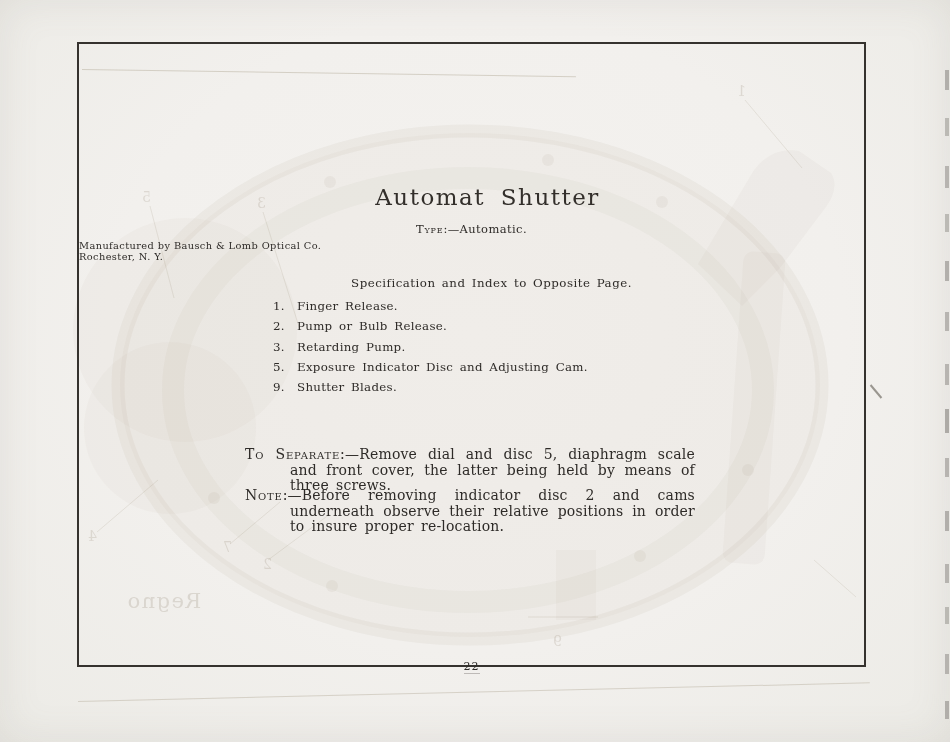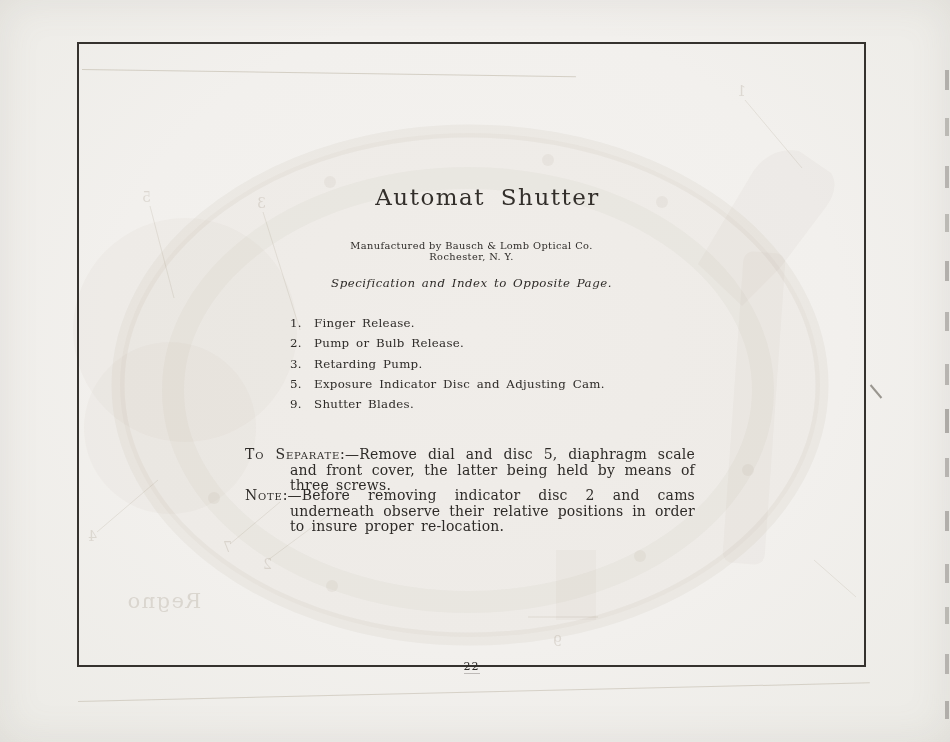--- a/index.html
+++ b/index.html
@@ -49,29 +49,29 @@
     text-align:center; font-size:23px; font-weight:normal;
     letter-spacing:1.5px; word-spacing:7px; color:#332f2b;
   }
   .type-line {
     position:absolute; top:178px; left:0; width:100%;
     text-align:center; font-size:11.5px; letter-spacing:0.4px;
   }
   .sc { font-variant:small-caps; letter-spacing:0.8px; }
   .mfr {
     position:absolute; top:197px; left:0; width:100%;
-    text-align:center; font-size:9.8px; line-height:10.8px; letter-spacing:0.4px;
+    font-size:9.8px; line-height:10.8px; letter-spacing:0.4px;
   }
   .index-heading {
     position:absolute; top:232px; left:0; width:100%;
-    text-align:center; font-style:italic; font-size:11.8px;
-    letter-spacing:0.5px; word-spacing:2px;
+    text-align:center; font-size:11.8px;
+    letter-spacing:0.5px; word-spacing:2px;padding-left:20px;
   }
   .index-list {
-    position:absolute; top:252px; left:194px; margin:17px; padding:0;
+    position:absolute; top:252px; left:194px; margin:0; padding:0;
     list-style:none; font-size:11.8px; letter-spacing:0.3px; word-spacing:2.5px;
   }
   .index-list li { height:20.3px; line-height:20.3px; white-space:nowrap; }
   .index-list .num { display:inline-block; width:17px; }
   .index-list .txt { margin-left:7px; }
   .para {
     position:absolute; left:166px; width:405px; margin:0;
     font-size:14px; line-height:15.6px;
     letter-spacing:0.2px; word-spacing:2.5px;
     text-align:justify; text-indent:-45px; padding-left:45px;
@@ -125,20 +125,23 @@
   <span class="ghost-num" style="left:88px;  top:529px;">4</span>
   <span class="ghost-num" style="left:223px; top:540px;">7</span>
   <span class="ghost-num" style="left:263px; top:557px;">2</span>
   <span class="ghost-num" style="left:553px; top:634px;">9</span>
   <span class="ghost-brand">Regno</span>
 
   <div class="page-frame">
 
     <h1 class="page-title">Automat Shutter</h1>
 
+    <div class="type-line">
+      <span class="sc">Type</span><span>:—Automatic.</span>
+    </div>
 
     <div class="mfr">
       <div>Manufactured by Bausch &amp; Lomb Optical Co.</div>
       <div>Rochester, N. Y.</div>
     </div>
 
     <div class="index-heading">Specification and Index to Opposite Page.</div>
 
     <ol class="index-list">
       <li><span class="num">1.</span><span class="txt">Finger Release.</span></li>

